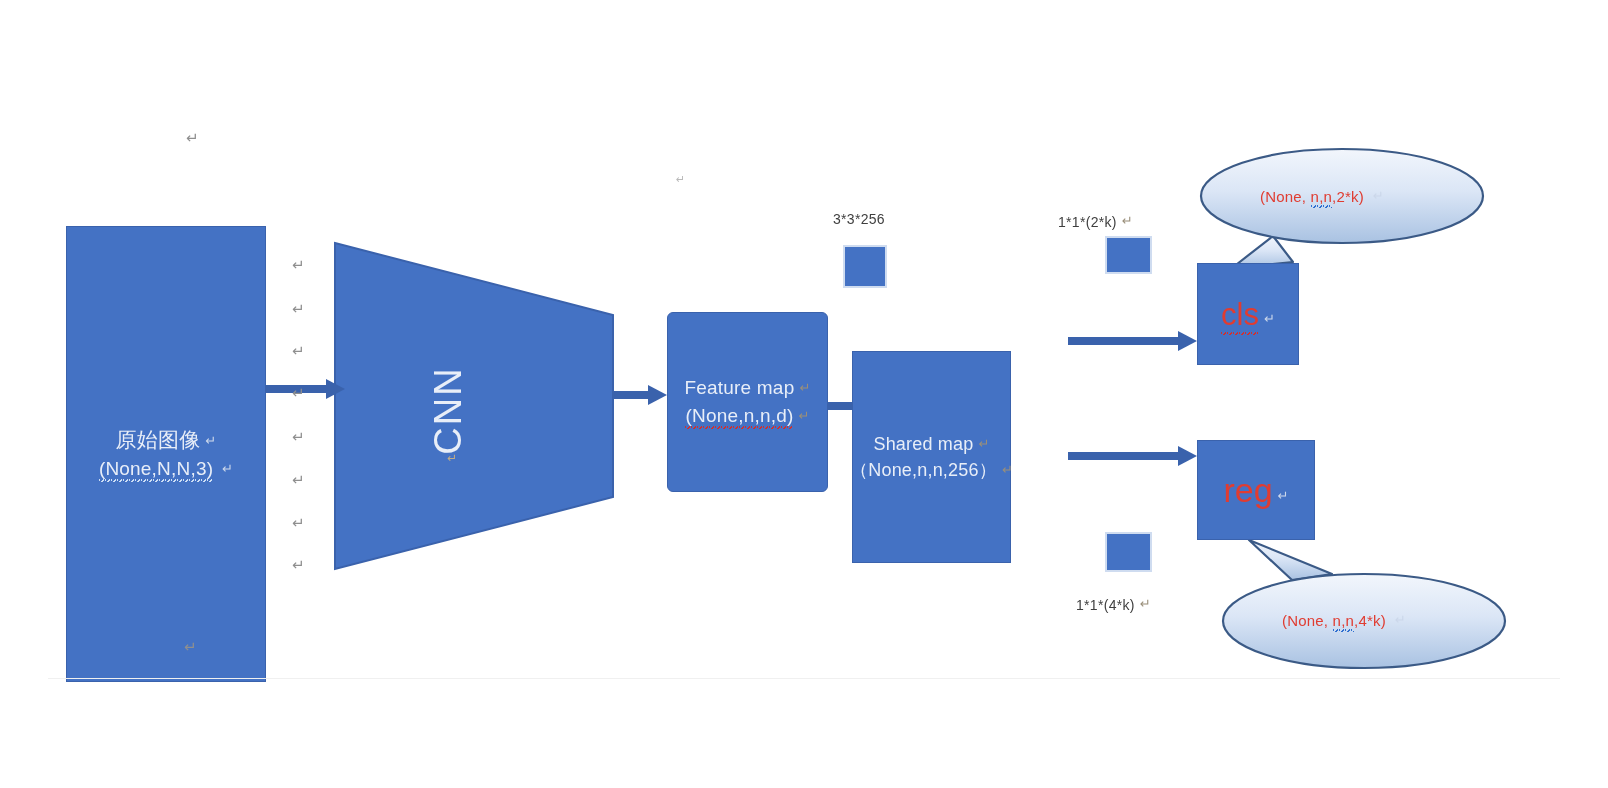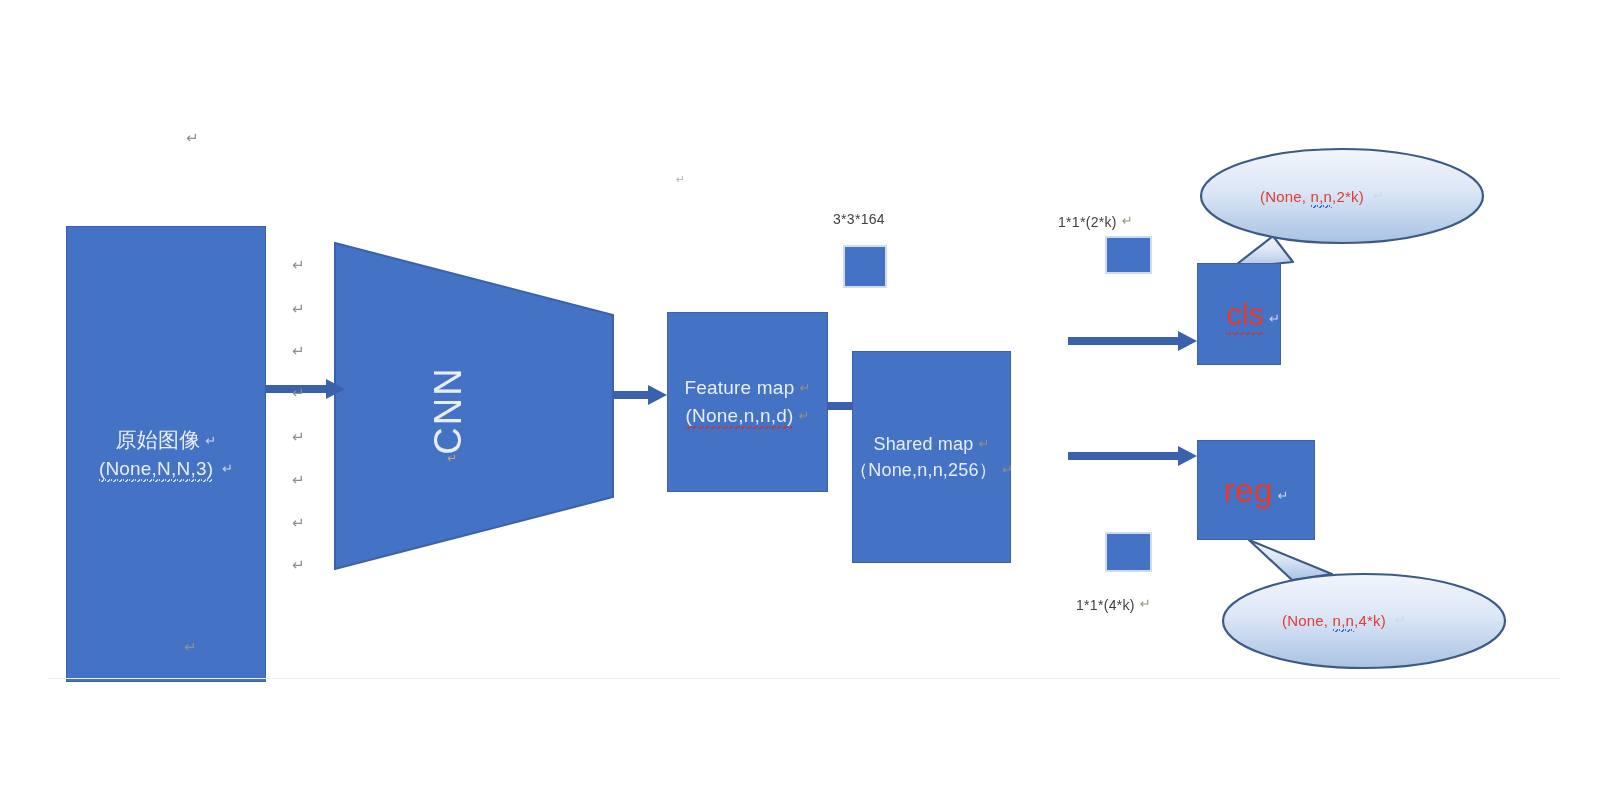--- a/index.html
+++ b/index.html
@@ -190,51 +190,51 @@
     <div class="line">
       <span class="squiggle-white">(None,N,N,3)</span><span class="mark-inline light">&nbsp;↵</span>
     </div>
   </div>
 
   <div class="abs" style="left:398px; top:330px; width:100px; height:160px; display:flex; align-items:center; justify-content:center;">
     <div style="transform:rotate(-90deg); color:#E8EEF8; font-size:38px; letter-spacing:2px; white-space:nowrap;">CNN</div>
   </div>
   <div class="pilcrow faint" style="left:447px; top:452px; font-size:12px; color:#c0ab86;">↵</div>
 
-  <div class="blue-box" style="left:667px; top:312px; width:161px; height:180px;">
+  <div class="blue-box" style="left:667px; top:312px; width:161px; height:180px;border-radius:6px;">
     <div class="line">
       <span>Feature map</span><span class="mark-inline">↵</span>
     </div>
     <div class="line">
       <span class="squiggle-red">(None,n,n,d)</span><span class="mark-inline">↵</span>
     </div>
   </div>
 
   <div class="blue-box" style="left:852px; top:309px; width:159px; height:212px;margin-top:42px;">
     <div class="line small">
       <span>Shared map</span><span class="mark-inline">↵</span>
     </div>
     <div class="line small">
       <span>（None,n,n,256）</span><span class="mark-inline">↵</span>
     </div>
   </div>
 
-  <div class="blue-box" style="left:1197px; top:263px; width:84px; height:102px;align-items:flex-end;">
+  <div class="blue-box" style="left:1197px; top:263px; width:102px; height:102px;">
     <div style="font-size:31px; line-height:1;">
       <span class="red-text squiggle-red">cls</span><span class="mark-inline light">↵</span>
     </div>
   </div>
 
   <div class="blue-box" style="left:1197px; top:440px; width:118px; height:100px;">
     <div style="font-size:34px; line-height:1;">
       <span class="red-text">reg</span><span class="mark-inline light">↵</span>
     </div>
   </div>
 
-  <div class="spec-label" style="left:833px; top:211px;">3*3*164</div>
+  <div class="spec-label" style="left:833px; top:211px;">3*3*256</div>
   <div class="blue-box" style="left:843px; top:245px; width:44px; height:43px; border:2px solid #cfdcf0;"></div>
 
   <div class="spec-label" style="left:1058px; top:213px;">
     <span>1*1*(2*k)</span><span class="mark-inline">↵</span>
   </div>
   <div class="blue-box" style="left:1105px; top:236px; width:47px; height:38px; border:2px solid #cfdcf0;"></div>
 
   <div class="blue-box" style="left:1105px; top:532px; width:47px; height:40px; border:2px solid #cfdcf0;"></div>
   <div class="spec-label" style="left:1063px; top:596px;margin-left:13px;">
     <span>1*1*(4*k)</span><span class="mark-inline">↵</span>

